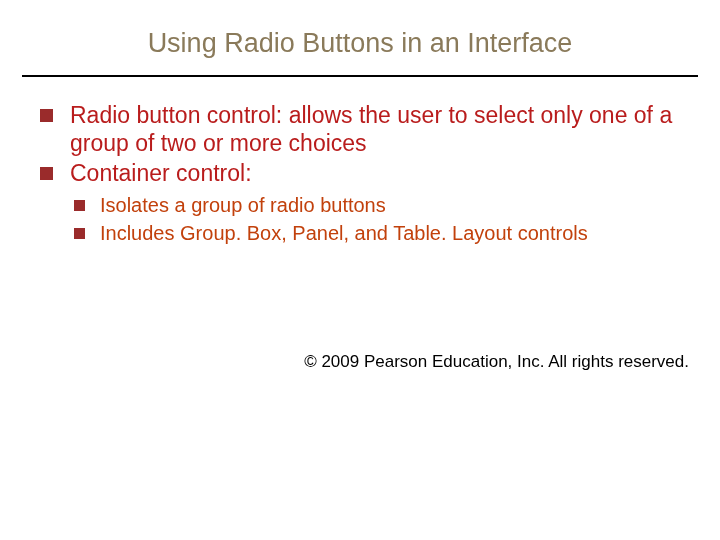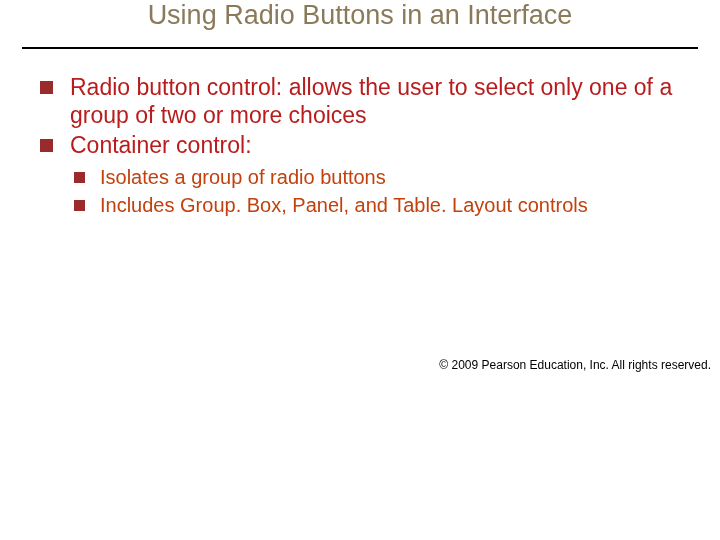--- a/index.html
+++ b/index.html
@@ -7,20 +7,21 @@
   body {
     font-family: Arial, Helvetica, sans-serif;
     background: #ffffff;
     color: #000000;
     position: relative;
   }
   .slide {
     width: 720px;
     height: 388px;
     position: relative;
+    padding-top: 28px;
   }
   .title {
     font-size: 27px;
     font-weight: 400;
     color: #8a7a5a;
     text-align: center;
     padding-bottom: 16px;
   }
   .rule {
     border: none;
@@ -67,23 +68,23 @@
     content: "";
     position: absolute;
     left: 4px;
     top: 7px;
     width: 11px;
     height: 11px;
     background: #9a2b2b;
   }
   .copyright {
     position: absolute;
-    right: 9px;
+    right: 31px;
     bottom: 16px;
-    font-size: 12px;
+    font-size: 17px;
     color: #000;
   }
 </style>
 </head>
 <body>
 
 <div class="slide">
   <div class="title">Using Radio Buttons in an Interface</div>
   <hr class="rule">
   <div class="content">

